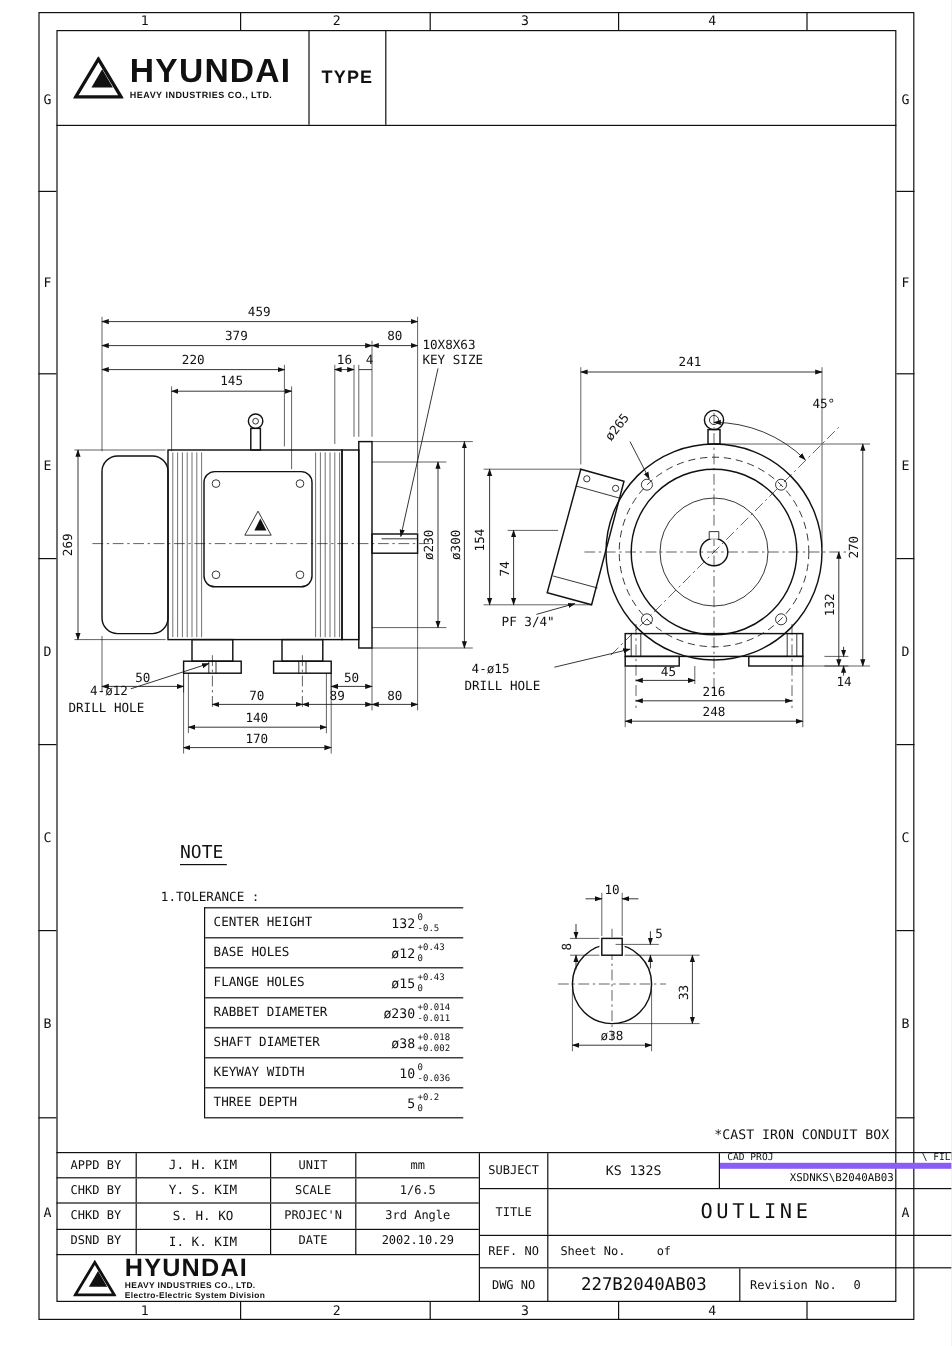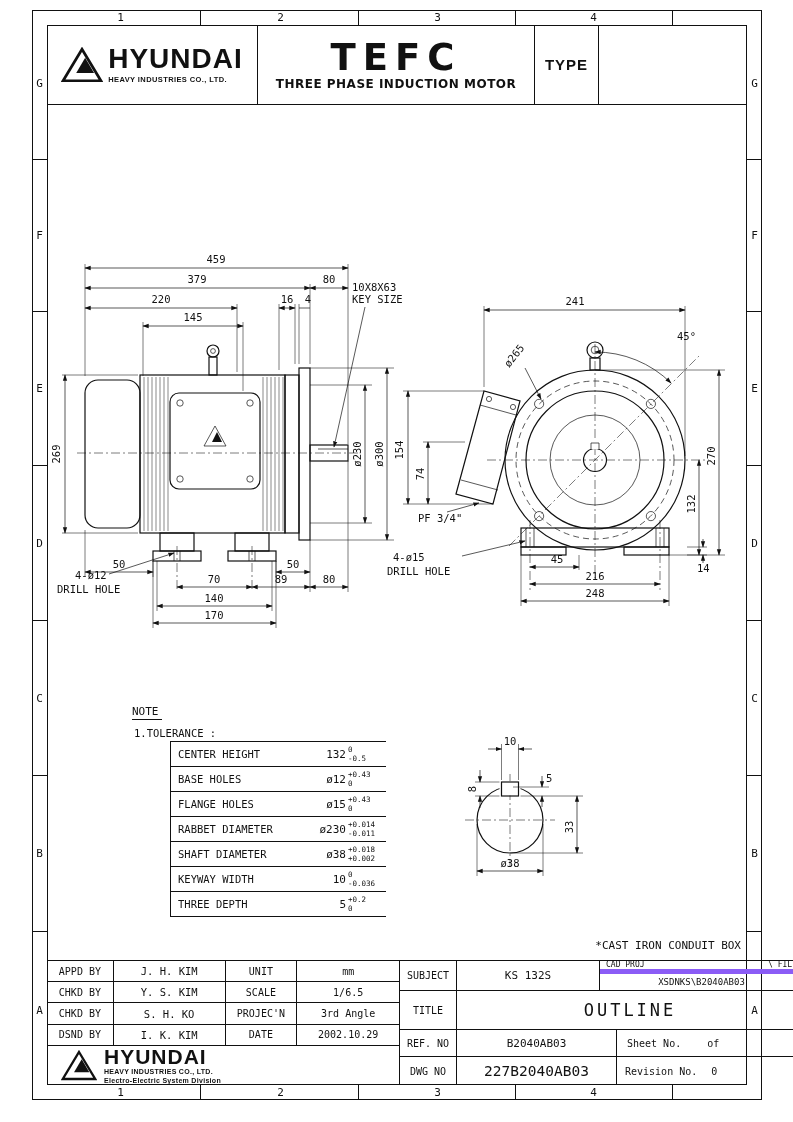--- a/index.html
+++ b/index.html
@@ -33,22 +33,22 @@
   .obj{fill:none;stroke:#111;stroke-width:1.2;}
   .thin{fill:none;stroke:#111;stroke-width:.7;}
   .fin{fill:none;stroke:#111;stroke-width:.5;}
   .diml{fill:none;stroke:#111;stroke-width:.7;}
   .ext{fill:none;stroke:#111;stroke-width:.55;}
   .cl{fill:none;stroke:#111;stroke-width:.55;stroke-dasharray:9 3 2 3;}
   .dash{fill:none;stroke:#111;stroke-width:.7;stroke-dasharray:6 4;}
 
   
   #note{left:130px;top:700px;width:270px;}
-  .note-title{display:inline-block;font-size:11px;border-bottom:1px solid #111;margin-left:2px;padding:0 3px 1px 0;}
-  .note-sub{font-size:10.5px;margin:7px 0 2px 4px;}
+  .note-title{display:inline-block;font-size:15px;border-bottom:1px solid #111;margin-left:20px;padding:0 3px 1px 0;}
+  .note-sub{font-size:10.5px;margin:21px 0 2px 4px;}
   .note-table{margin-left:40px;width:216px;border-top:1px solid #111;border-left:1px solid #111;}
   .note-row{display:flex;align-items:center;height:25px;border-bottom:1px solid #111;padding:0 4px 0 7px;font-size:10.5px;}
   .note-label{flex:1;}
   .note-val{min-width:34px;text-align:right;font-size:11px;}
   .tol{display:inline-flex;flex-direction:column;font-size:7.5px;line-height:1.2;margin-left:2px;width:34px;}
 
   #conduitnote{left:553px;top:939px;width:188px;text-align:right;font-size:11px;}
 
   
   #tb{left:47px;top:960px;width:756px;height:125px;border-top:1.5px solid #111;display:flex;font-size:10px;}
@@ -140,24 +140,20 @@
         <svg width="42" height="36" viewBox="0 0 40 34">
           <path d="M20 2 L38 32 H2 Z" fill="none" stroke="#111" stroke-width="2.6"></path>
           <path d="M23 10 L31.5 24.5 H14.5 Z" fill="#111"></path>
         </svg>
         <div>
           <div class="brandname">HYUNDAI</div>
           <div class="brandsub">HEAVY INDUSTRIES CO., LTD.</div>
         </div>
       </div>
     </div>
-    <div class="hcell c2">
-      <div class="tefc">TEFC</div>
-      <div class="tefcsub">THREE PHASE INDUCTION MOTOR</div>
-    </div>
     <div class="hcell c3">
       <div class="typelbl">TYPE</div>
     </div>
   </div>
 
   <svg class="abs" style="left:47px;top:105px;" width="700" height="855" viewBox="0 5 700 855">
     <defs>
       <marker id="ar" viewBox="0 0 10 10" refX="9" refY="5" markerWidth="9" markerHeight="9" orient="auto-start-reverse">
         <path d="M0 1.6 L10 5 L0 8.4 Z" fill="#111"></path>
       </marker>
@@ -469,21 +465,20 @@
           </div>
           <div class="cadval">XSDNKS\B2040AB03</div>
         </div>
       </div>
       <div class="tr2">
         <div class="tcell tlab">TITLE</div>
         <div class="outline-title">OUTLINE</div>
       </div>
       <div class="tr3">
         <div class="tcell tlab">REF. NO</div>
-        <div class="tcell tval">B2040AB03</div>
         <div class="sheetcell">
           <span>Sheet No.</span>
           <span>of</span>
         </div>
       </div>
       <div class="tr4">
         <div class="tcell tlab">DWG NO</div>
         <div class="dwgval">227B2040AB03</div>
         <div class="revcell">
           <span>Revision No.</span>

